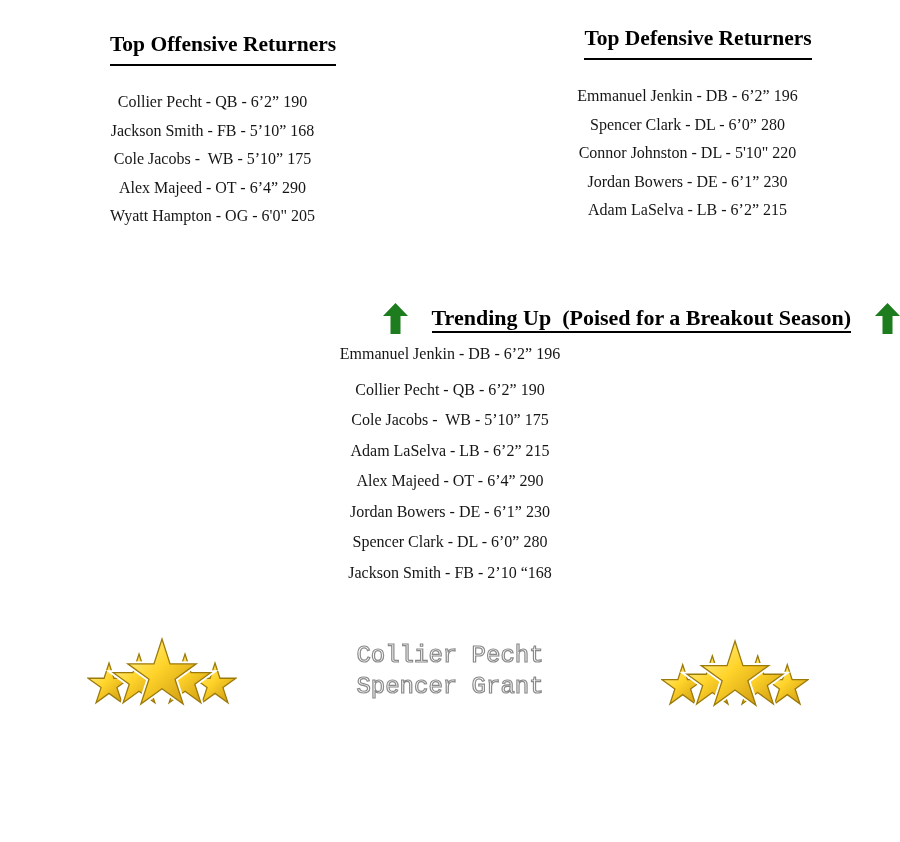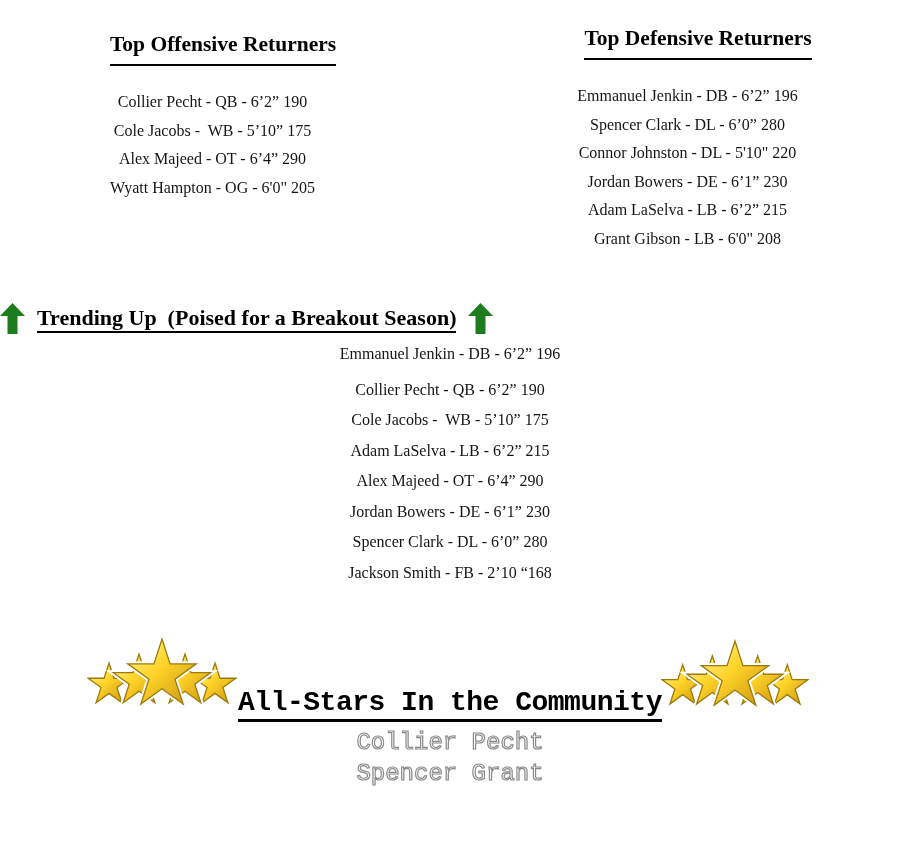--- a/index.html
+++ b/index.html
@@ -11,21 +11,21 @@
   .col-heading {
     font-weight:bold; font-size:21.5px; color:#000; margin-bottom:6px; white-space:pre;
   }
   .col-heading .ul { border-bottom:2.5px solid #000; padding-bottom:8px; }
   .roster-line { font-size:16px; line-height:28.5px; white-space:pre; }
 
   #offense { left:40px; top:7px;  width:345px; }
   #defense { left:515px; top:1px; width:345px; }
 
   #trending { position:absolute; left:0; top:303px; width:900px; text-align:center; }
-  .trend-head { display:flex; justify-content:flex-start; align-items:center; gap:12px; margin-bottom:5px; }
+  .trend-head { display:flex; justify-content:flex-end; align-items:center; gap:24px; margin-bottom:5px; }
   .trend-title { font-weight:bold; font-size:22px; color:#000; border-bottom:2.5px solid #000; white-space:pre; }
   .arrow-icon { width:25px; height:31px; display:block; }
   #trending .roster-line { line-height:30.5px; }
   #trending .roster-line:first-child { margin-bottom:5px; }
 
   #community { position:absolute; left:0; top:633px; width:900px; height:170px; text-align:center; }
   .stars { position:absolute; }
   #stars-left  { left:87px;  top:4px; width:150px; height:80px; }
   #stars-right { left:661px; top:6px; width:148px; height:79px; }
   .community-title {
@@ -76,37 +76,37 @@
     <path id="up-arrow" d="M12.5 0 L25 13 L17.5 13 L17.5 31 L7.5 31 L7.5 13 L0 13 Z"></path>
   </defs>
 </svg>
 
 <section class="col" id="offense">
   <div class="col-heading">
     <span class="ul">Top Offensive Returners</span>
   </div>
   <div>
       <div class="roster-line">Collier Pecht - QB - 6’2” 190</div>
+      <div class="roster-line">Jackson Smith - FB - 5’10” 168</div>
       <div class="roster-line">Cole Jacobs -  WB - 5’10” 175</div>
       <div class="roster-line">Alex Majeed - OT - 6’4” 290</div>
       <div class="roster-line">Wyatt Hampton - OG - 6'0" 205</div>
     </div>
 </section>
 
 <section class="col" id="defense">
   <div class="col-heading">
     <span class="ul">Top Defensive Returners</span>
   </div>
   <div>
       <div class="roster-line">Emmanuel Jenkin - DB - 6’2” 196</div>
       <div class="roster-line">Spencer Clark - DL - 6’0” 280</div>
       <div class="roster-line">Connor Johnston - DL - 5'10" 220</div>
       <div class="roster-line">Jordan Bowers - DE - 6’1” 230</div>
       <div class="roster-line">Adam LaSelva - LB - 6’2” 215</div>
-      <div class="roster-line">Grant Gibson - LB - 6'0" 208</div>
     </div>
 </section>
 
 <section id="trending">
   <div class="trend-head">
     <svg class="arrow-icon" viewBox="0 0 25 31">
       <use href="#up-arrow" fill="#1d7c1d"></use>
     </svg>
     <span class="trend-title">Trending Up  (Poised for a Breakout Season)</span>
     <svg class="arrow-icon" viewBox="0 0 25 31">
@@ -125,20 +125,17 @@
     </div>
 </section>
 
 <section id="community">
   <svg class="stars" id="stars-left" viewBox="0 0 150 80">
     <use href="#star-cluster"></use>
   </svg>
   <svg class="stars" id="stars-right" viewBox="0 0 150 80">
     <use href="#star-cluster"></use>
   </svg>
-  <div class="community-title">
-    <span class="ul">All-Stars In the Community</span>
-  </div>
   <div class="community-names">
       <div class="community-name">Collier Pecht</div>
       <div class="community-name">Spencer Grant</div>
     </div>
 </section>
 
 </body></html>

